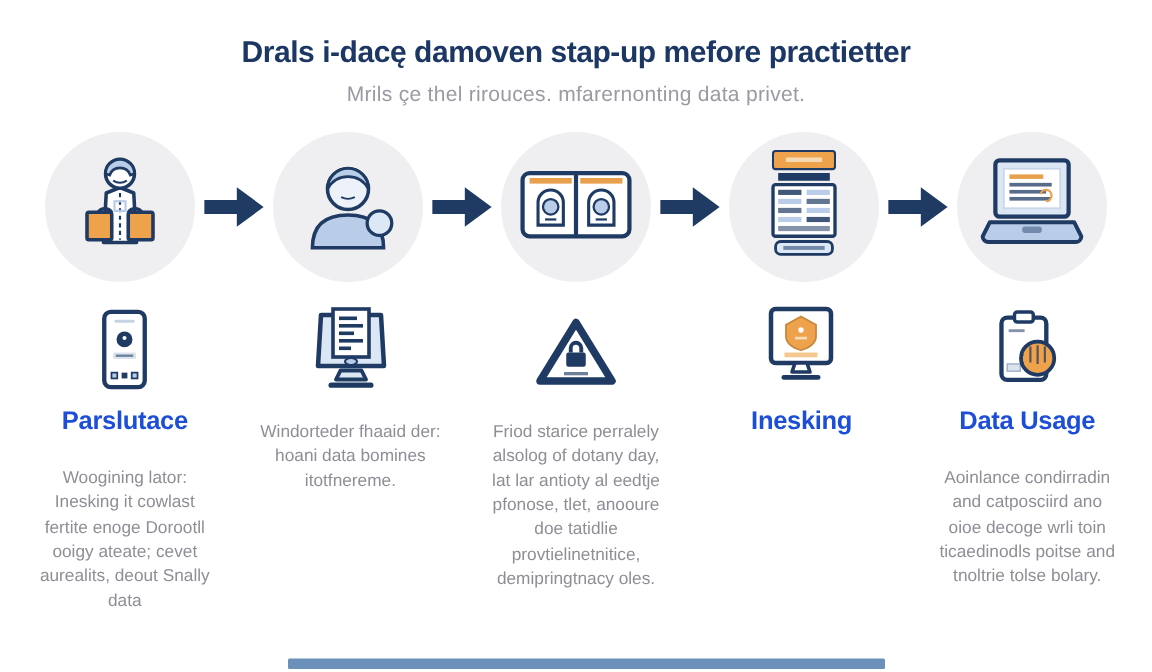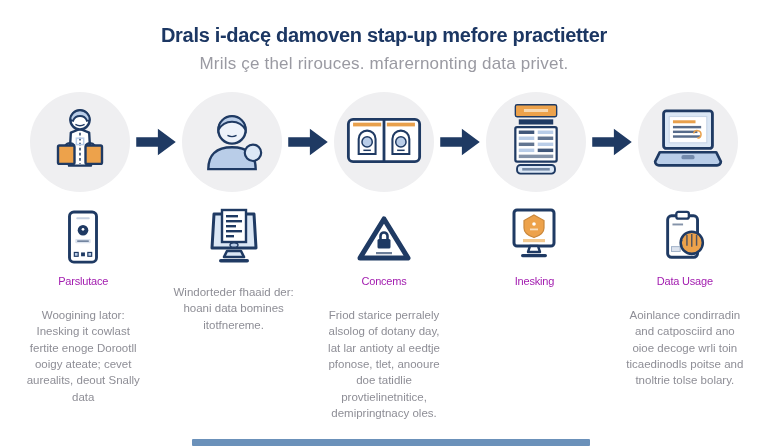--- a/index.html
+++ b/index.html
@@ -8,21 +8,21 @@
     background:#ffffff;
     font-family:"Liberation Sans", sans-serif;
     position:relative;
     overflow:hidden;
   }
   .header { text-align:center; padding-top:24px; }
   .title {
     font-size:20px; font-weight:bold; color:#1c3763;
     letter-spacing:-0.3px; line-height:1.15;
   }
-  .subtitle { margin-top:7px; font-size:17px; color:#9a9aa2; letter-spacing:0.2px; }
+  .subtitle { margin-top:7px; font-size:14px; color:#9a9aa2; letter-spacing:0.2px; }
 
   .process-row {
     display:flex; align-items:center; justify-content:center;
     margin-top:18px;
   }
   .step-circle {
     width:100px; height:100px; border-radius:50%;
     background:#efeff1; flex:0 0 auto;
     display:flex; align-items:center; justify-content:center;
   }
@@ -32,21 +32,21 @@
     display:flex; margin-top:14px; padding:0 8px;
   }
   .column {
     flex:1; display:flex; flex-direction:column; align-items:center;
     text-align:center; padding:0 6px;
   }
   .col-icon {
     height:58px; display:flex; align-items:flex-end; justify-content:center;
   }
   .col-heading {
-    margin-top:11px; font-size:11px; font-weight:normal; color:#a21caf;
+    margin-top:11px; font-size:17px; font-weight:bold; color:#1d4ed8;
     letter-spacing:-0.2px; white-space:nowrap;
   }
   .col-body {
     margin-top:20px; font-size:11.5px; line-height:1.42; color:#8e8e96;
     max-width:122px;
   }
   .bottom-bar {
     position:absolute; left:192px; bottom:2px; width:398px; height:7px;
     background:#6b91ba; border-radius:1px;
   }
@@ -211,21 +211,20 @@
 
   <div class="column">
     <div class="col-icon">
       <svg width="58" height="50" viewBox="0 0 58 50">
         <path d="M29 5 L53 44 H5 Z" fill="#ffffff" stroke="#1f3a63" stroke-width="5" stroke-linejoin="round"></path>
         <path d="M25.5 25 v-3 a3.5 3.5 0 0 1 7 0 v3" fill="none" stroke="#1f3a63" stroke-width="2.6"></path>
         <rect x="22.5" y="25" width="13" height="9.5" rx="1.5" fill="#1f3a63"></rect>
         <rect x="21" y="38" width="16" height="2.2" fill="#1f3a63" opacity="0.65"></rect>
       </svg>
     </div>
-    <div class="col-heading">Concems</div>
     <div class="col-body">Friod starice perralely alsolog of dotany day, lat lar antioty al eedtje pfonose, tlet, anooure doe tatidlie provtielinetnitice, demipringtnacy oles.</div>
   </div>
 
   <div class="column">
     <div class="col-icon">
       <svg width="56" height="56" viewBox="0 0 56 56">
         <rect x="8" y="2" width="40" height="36" rx="3" fill="#ffffff" stroke="#1f3a63" stroke-width="3"></rect>
         <path d="M28 7 l10 5.5 v7.5 q0 6.5 -10 9.5 q-10 -3 -10 -9.5 v-7.5 z" fill="#eda24b" stroke="#c9873b" stroke-width="1.2"></path>
         <circle cx="28" cy="16" r="1.8" fill="#ffffff"></circle>
         <rect x="24" y="20.5" width="8" height="1.8" fill="#f7dcba"></rect>

